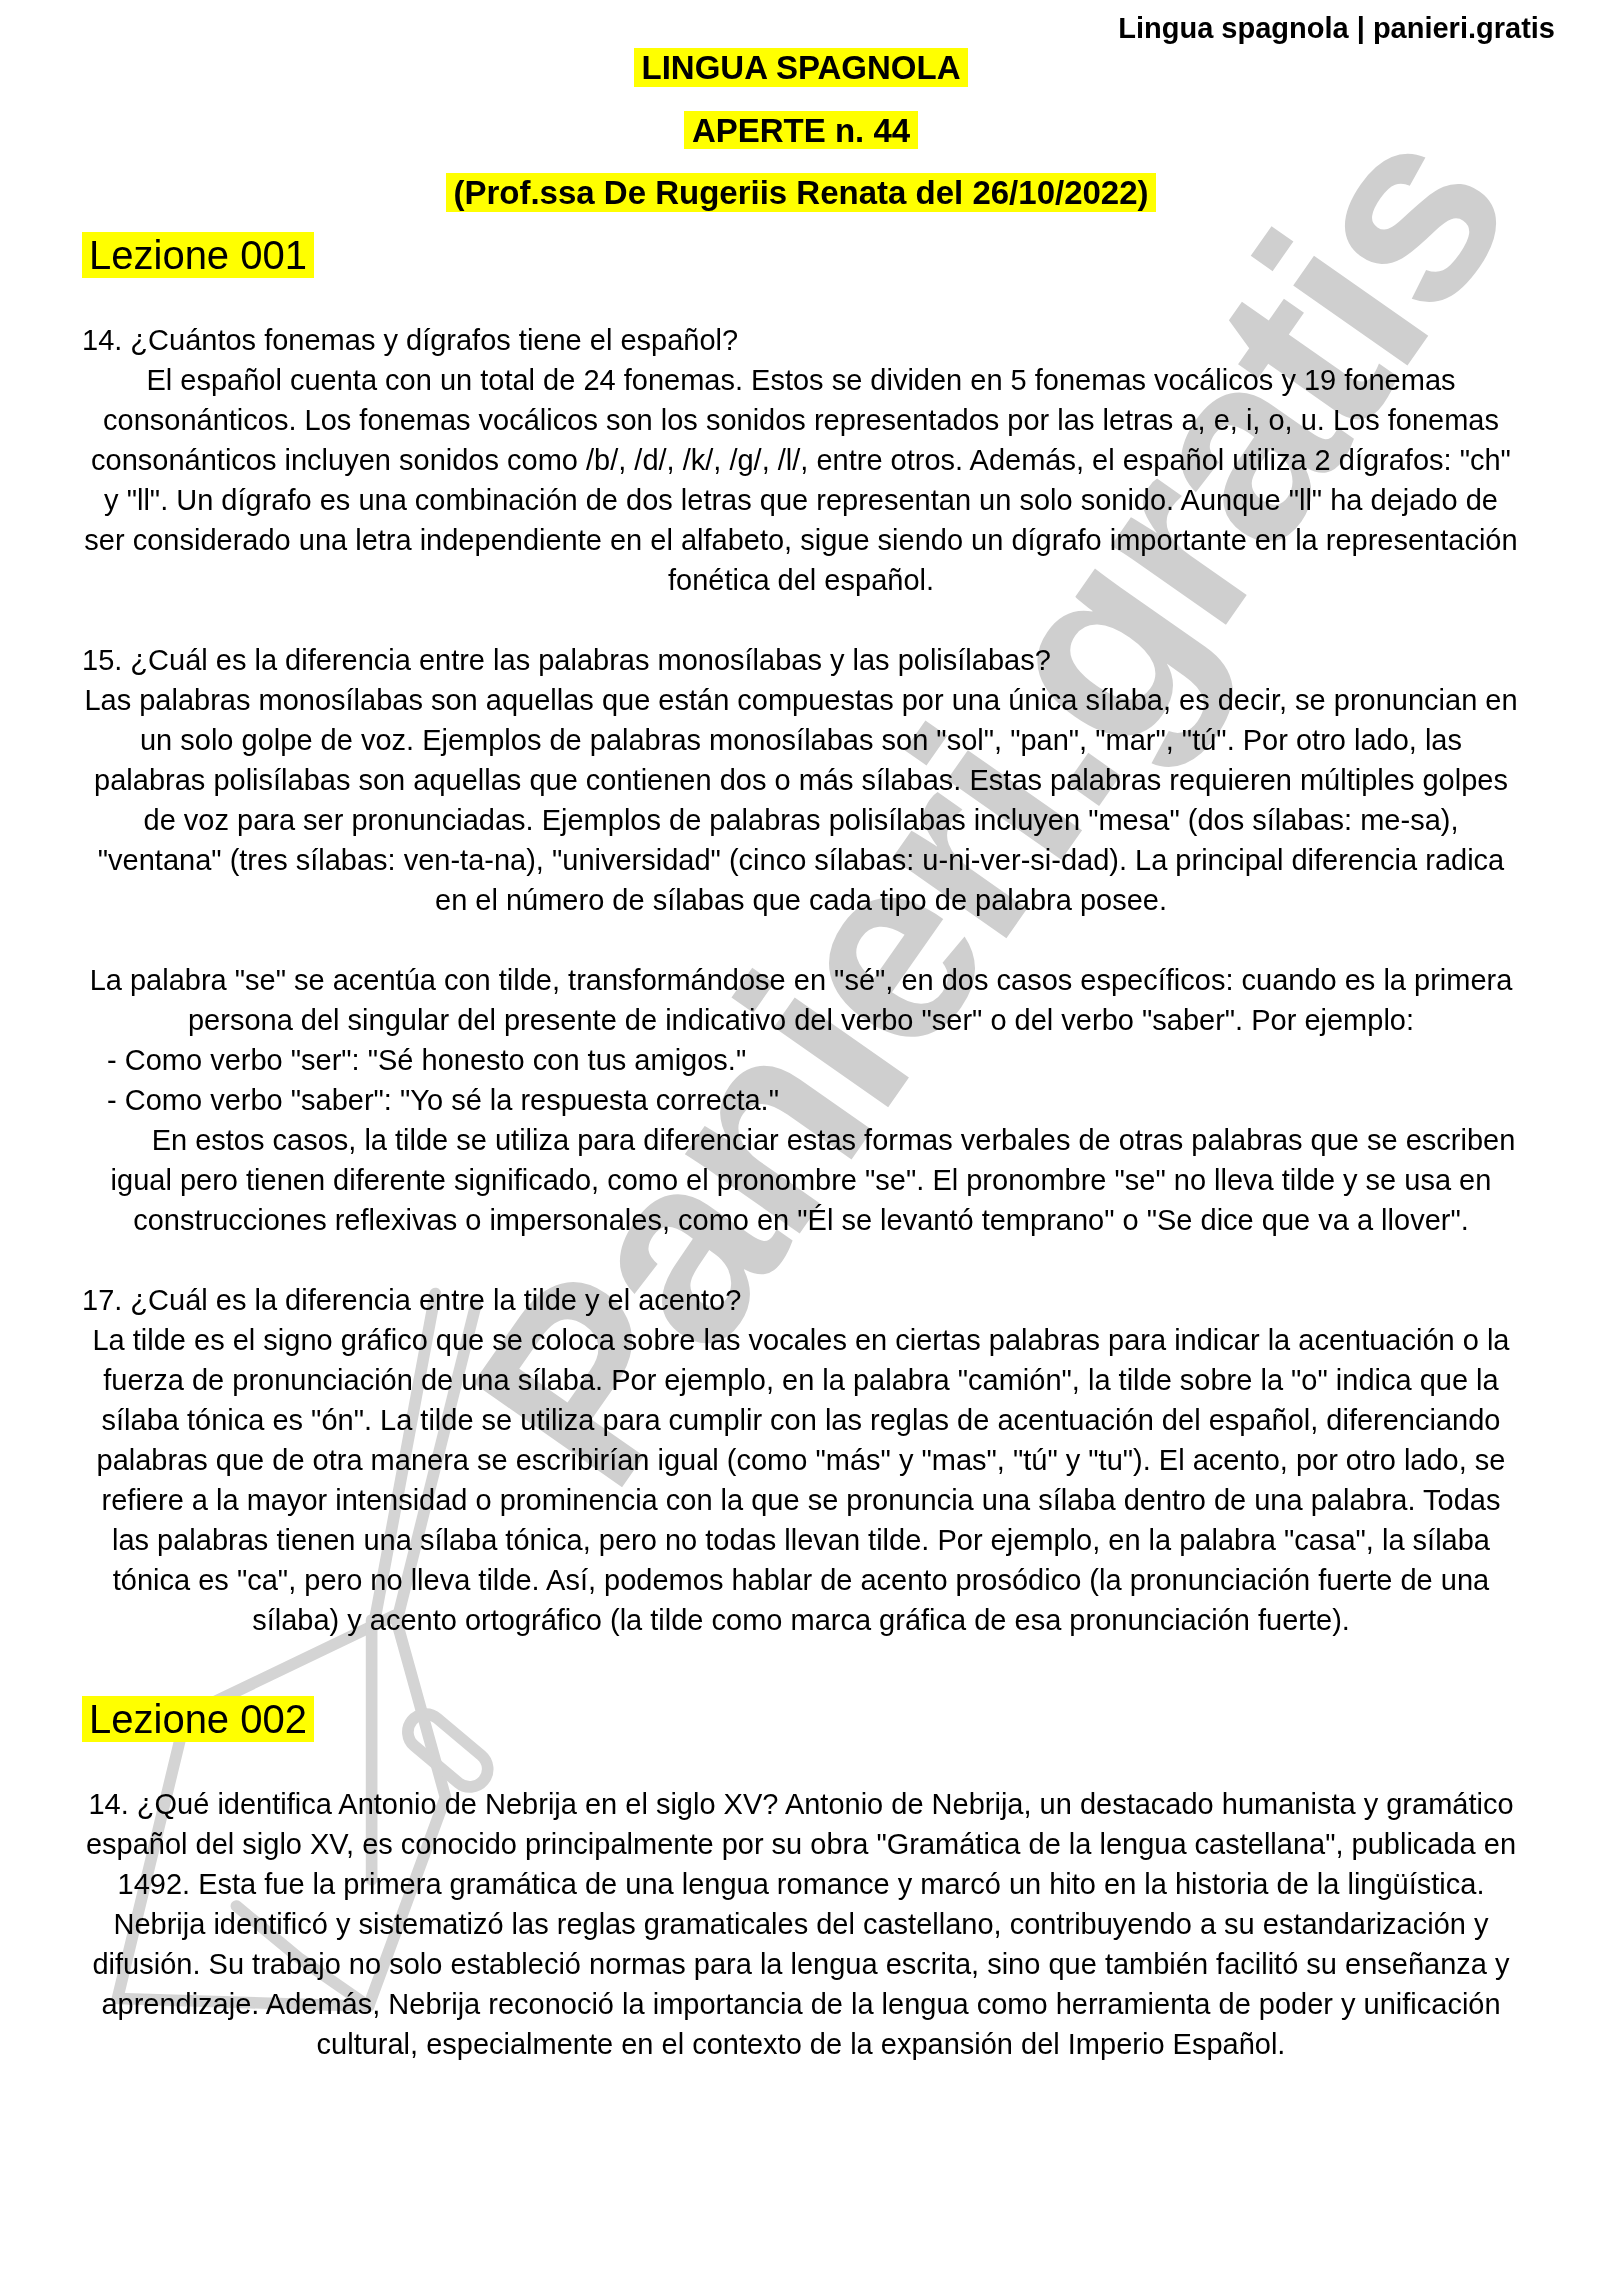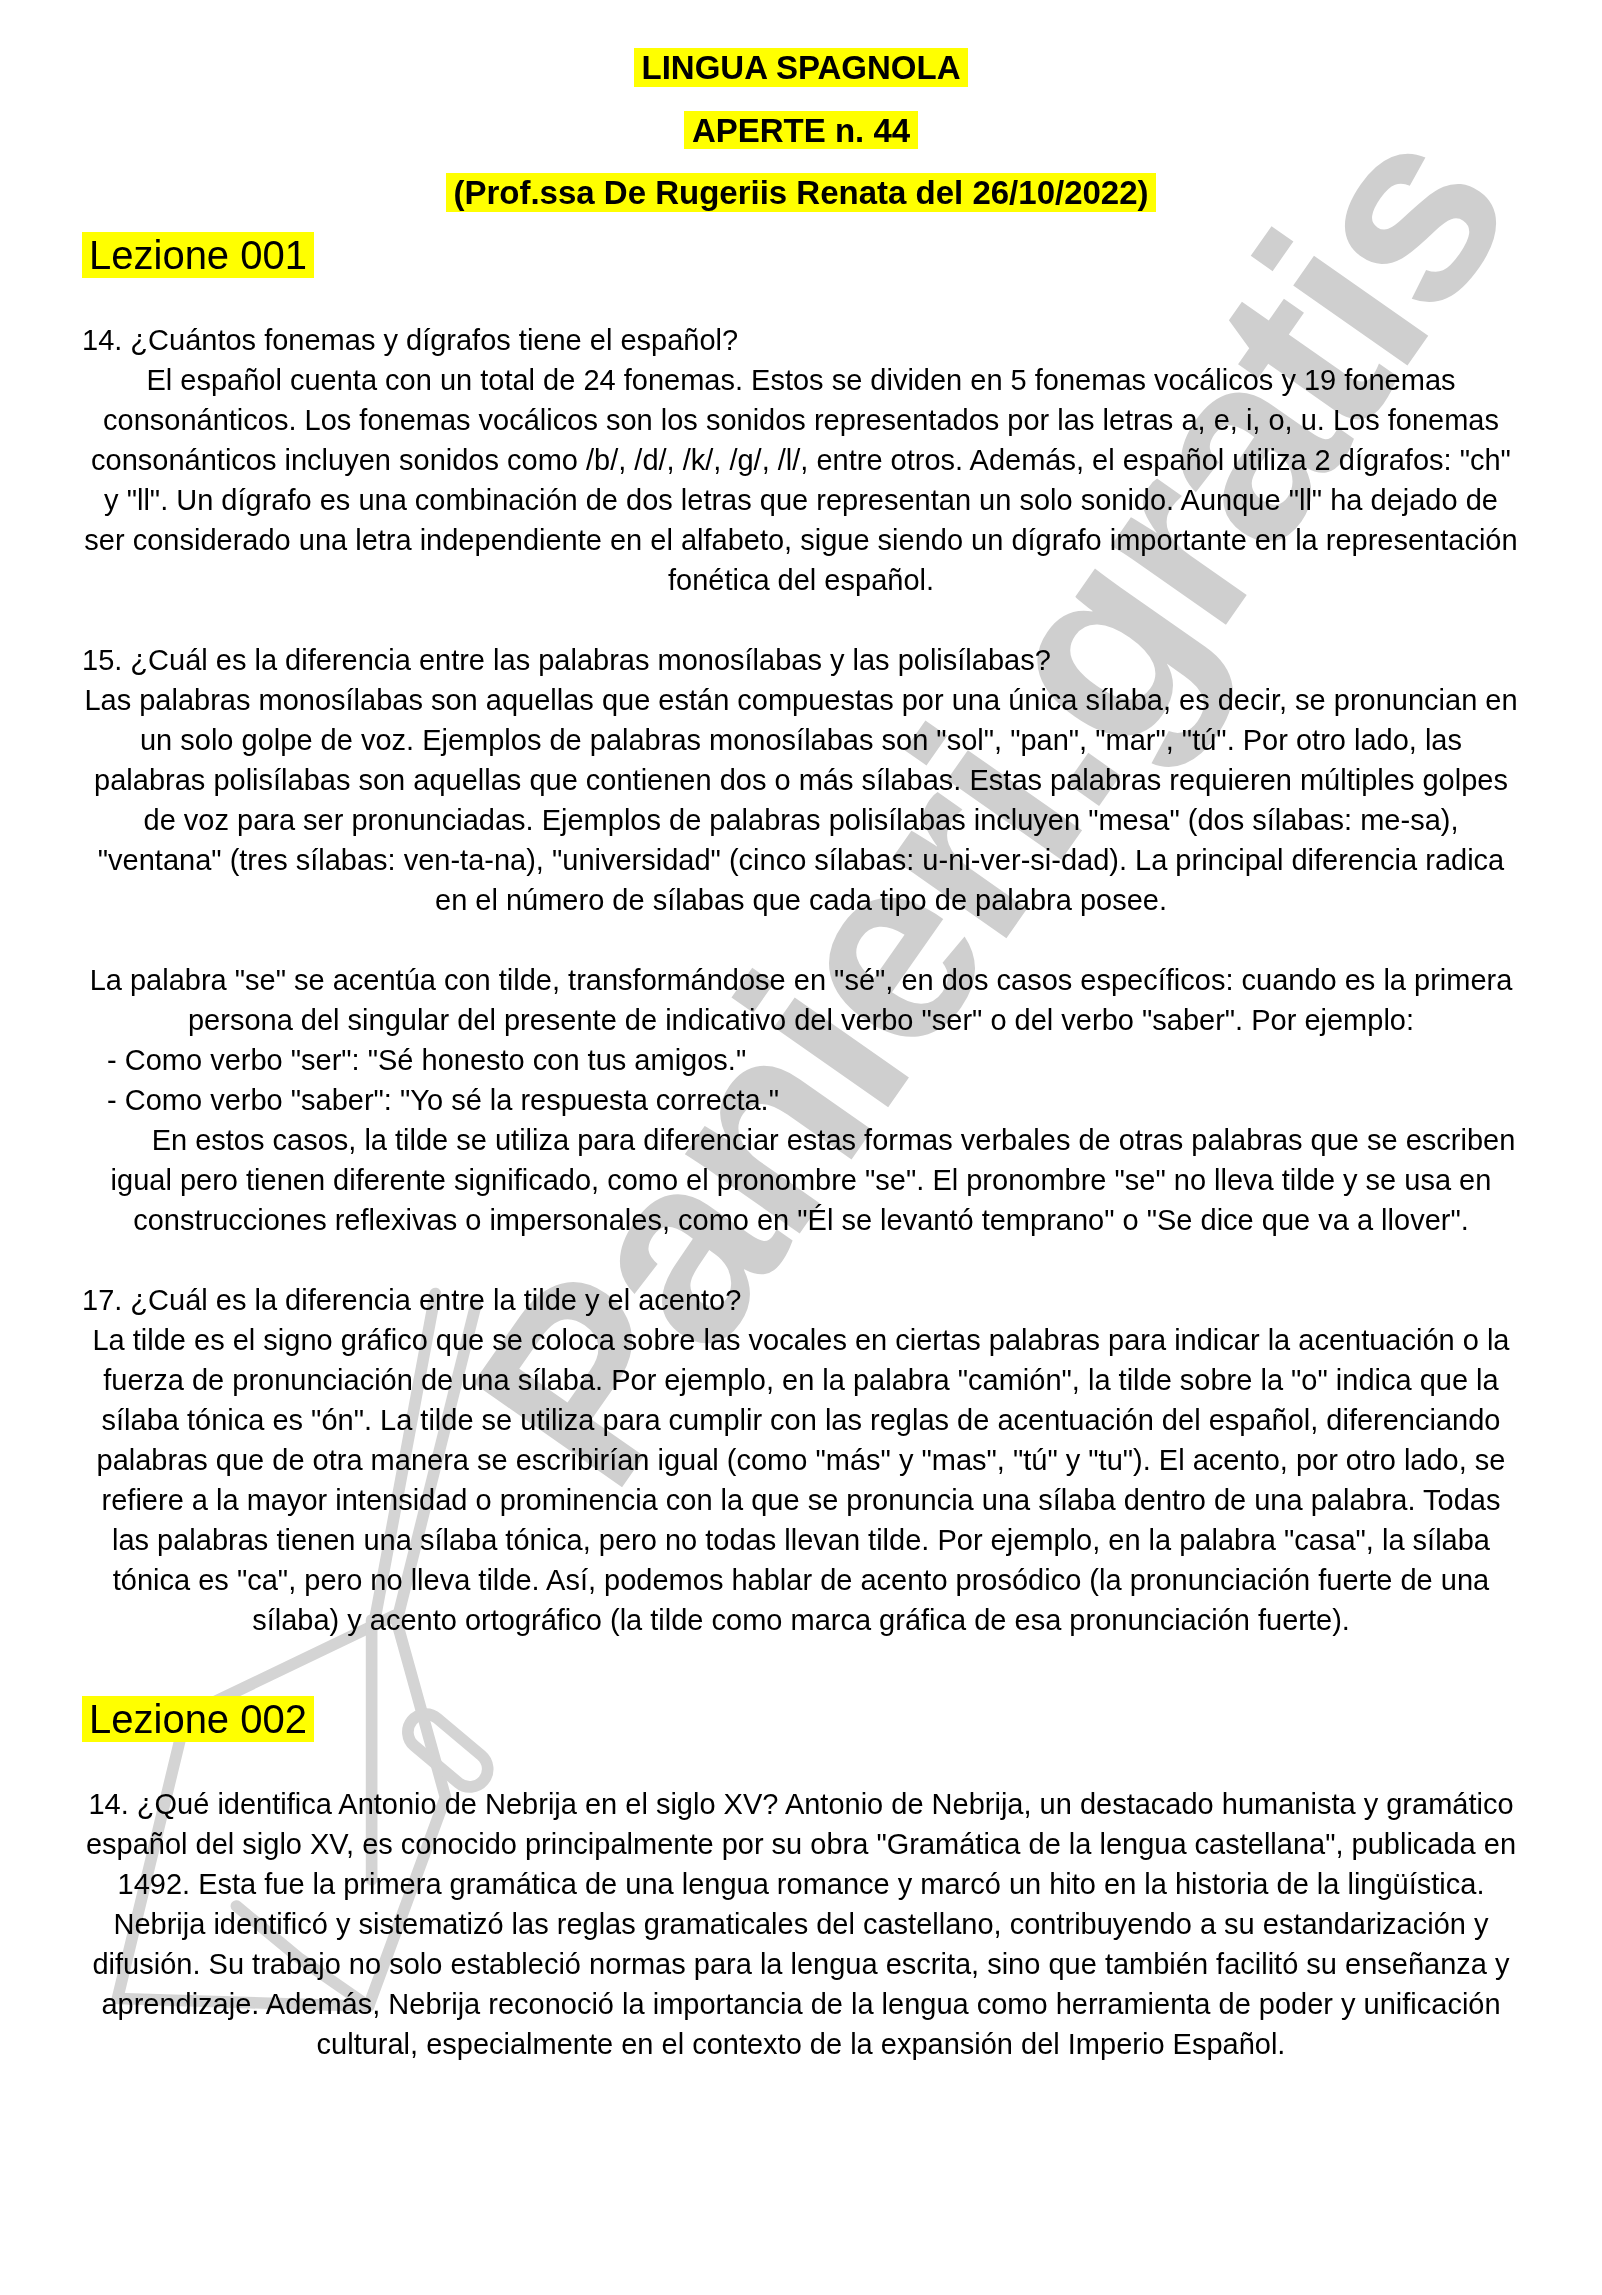--- a/index.html
+++ b/index.html
@@ -69,20 +69,21 @@
         <path d="M612 80 L512 480"></path>
         <path d="M508 479 L573 713 L474 982 L151 972 L239 608 Z"></path>
         <path d="M478 485 L478 819"></path>
         <path d="M304 853 L386 921 L474 982"></path>
         <rect x="-60" y="-23" width="120" height="46" rx="23" transform="translate(576,653) rotate(40)"></rect>
       </g>
     </svg>
     <div class="wm-text">Panieri.gratis</div>
   </div>
 
+  <div class="doc-header">Lingua spagnola | panieri.gratis</div>
 
   <div class="content">
 
     <div class="title-block">
       <div class="title-row">
         <span class="hl title-text">LINGUA SPAGNOLA</span>
       </div>
       <div class="title-row">
         <span class="hl title-text">APERTE n. 44</span>
       </div>

